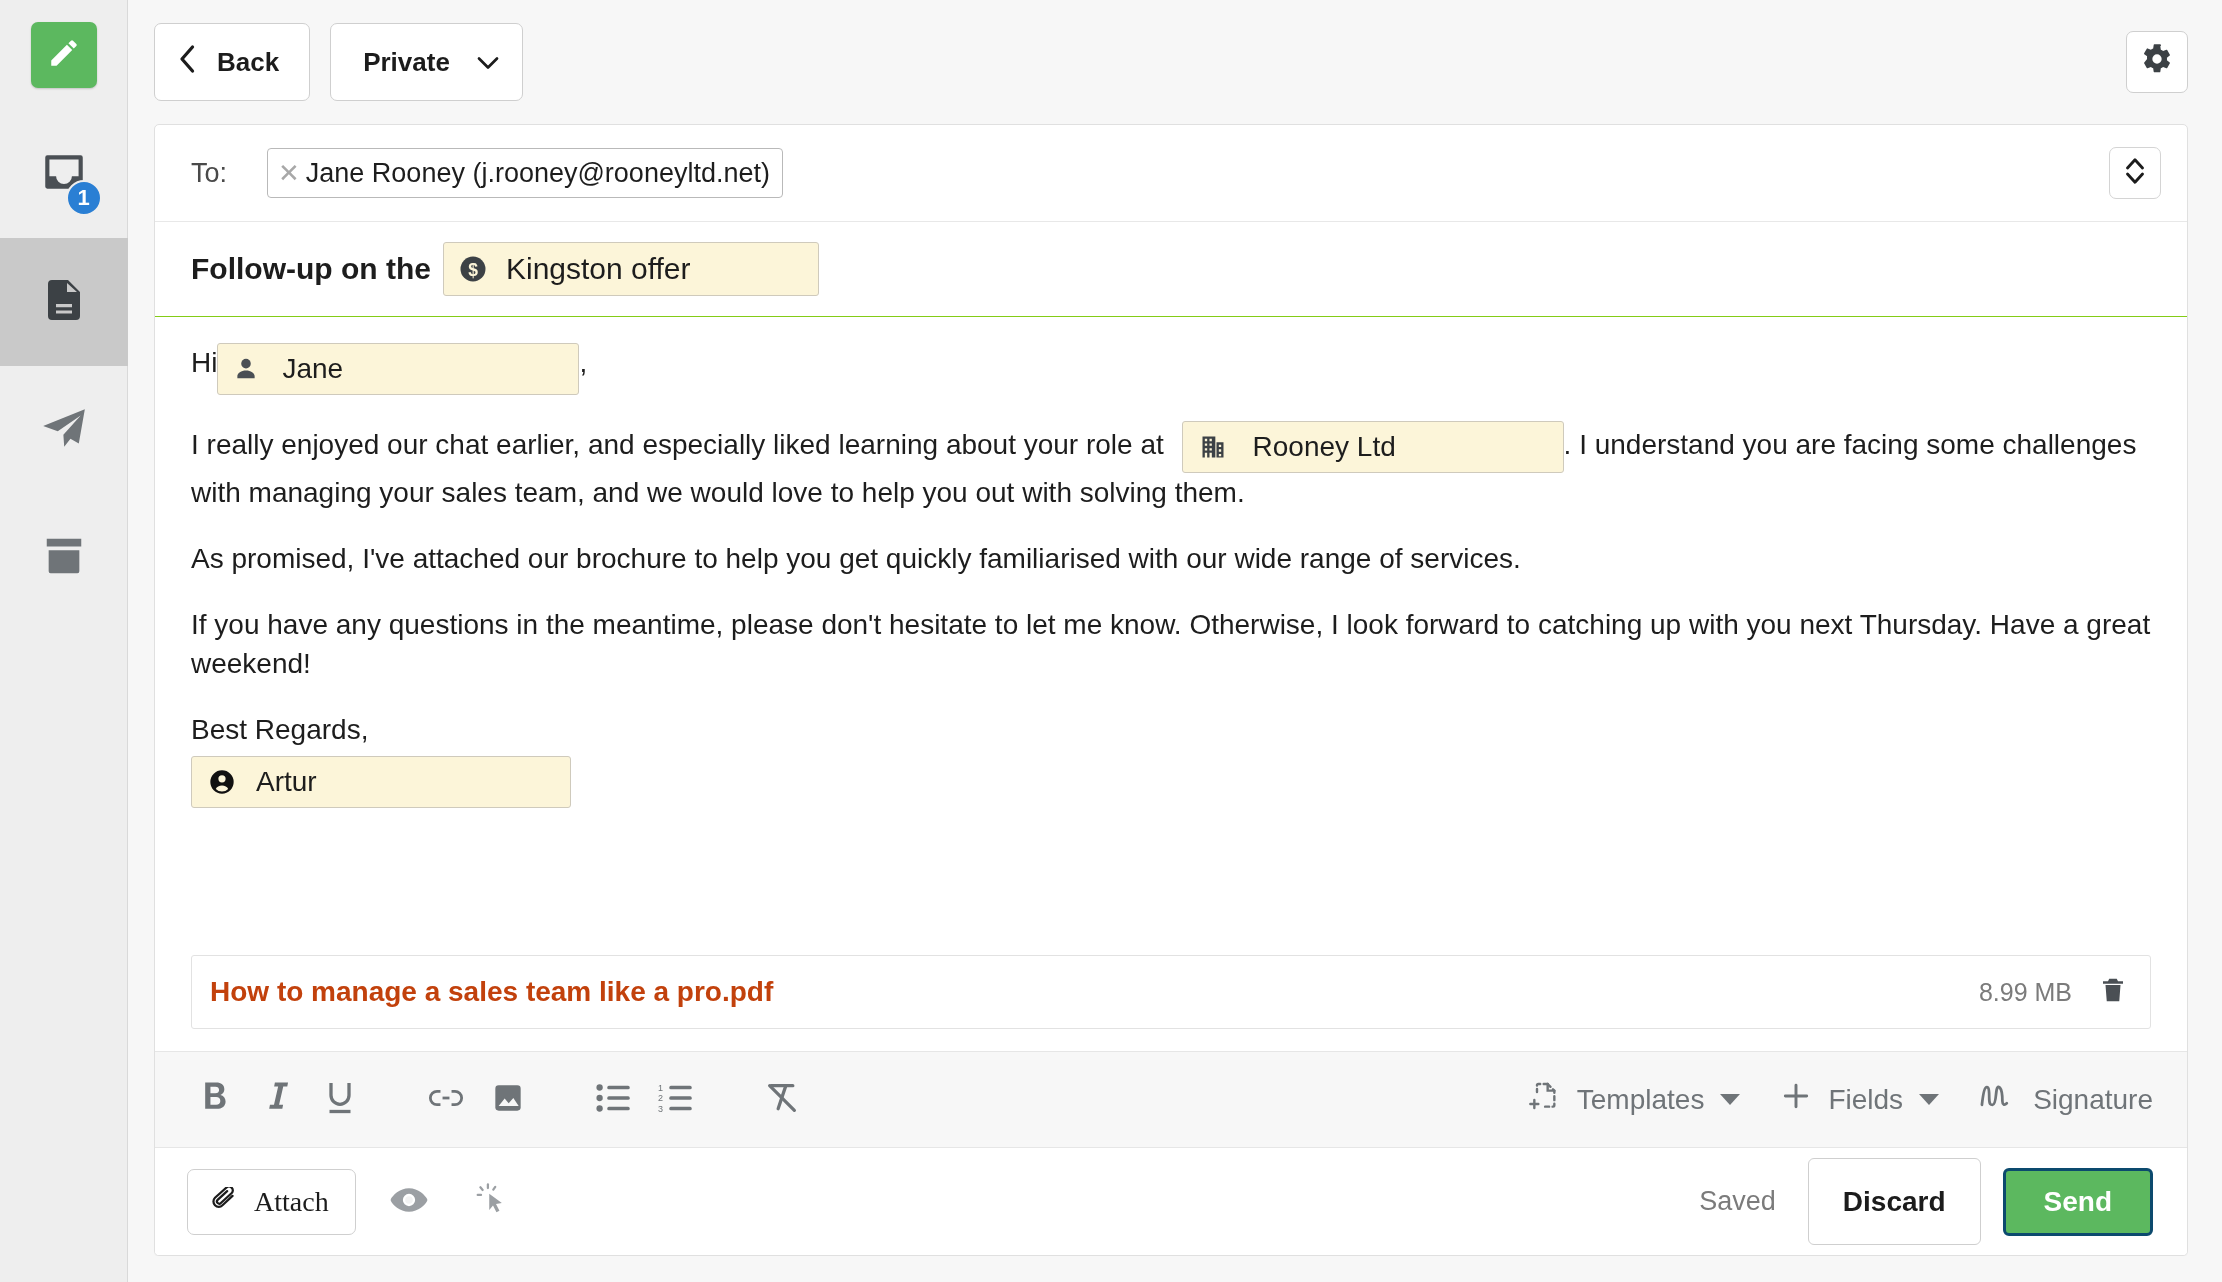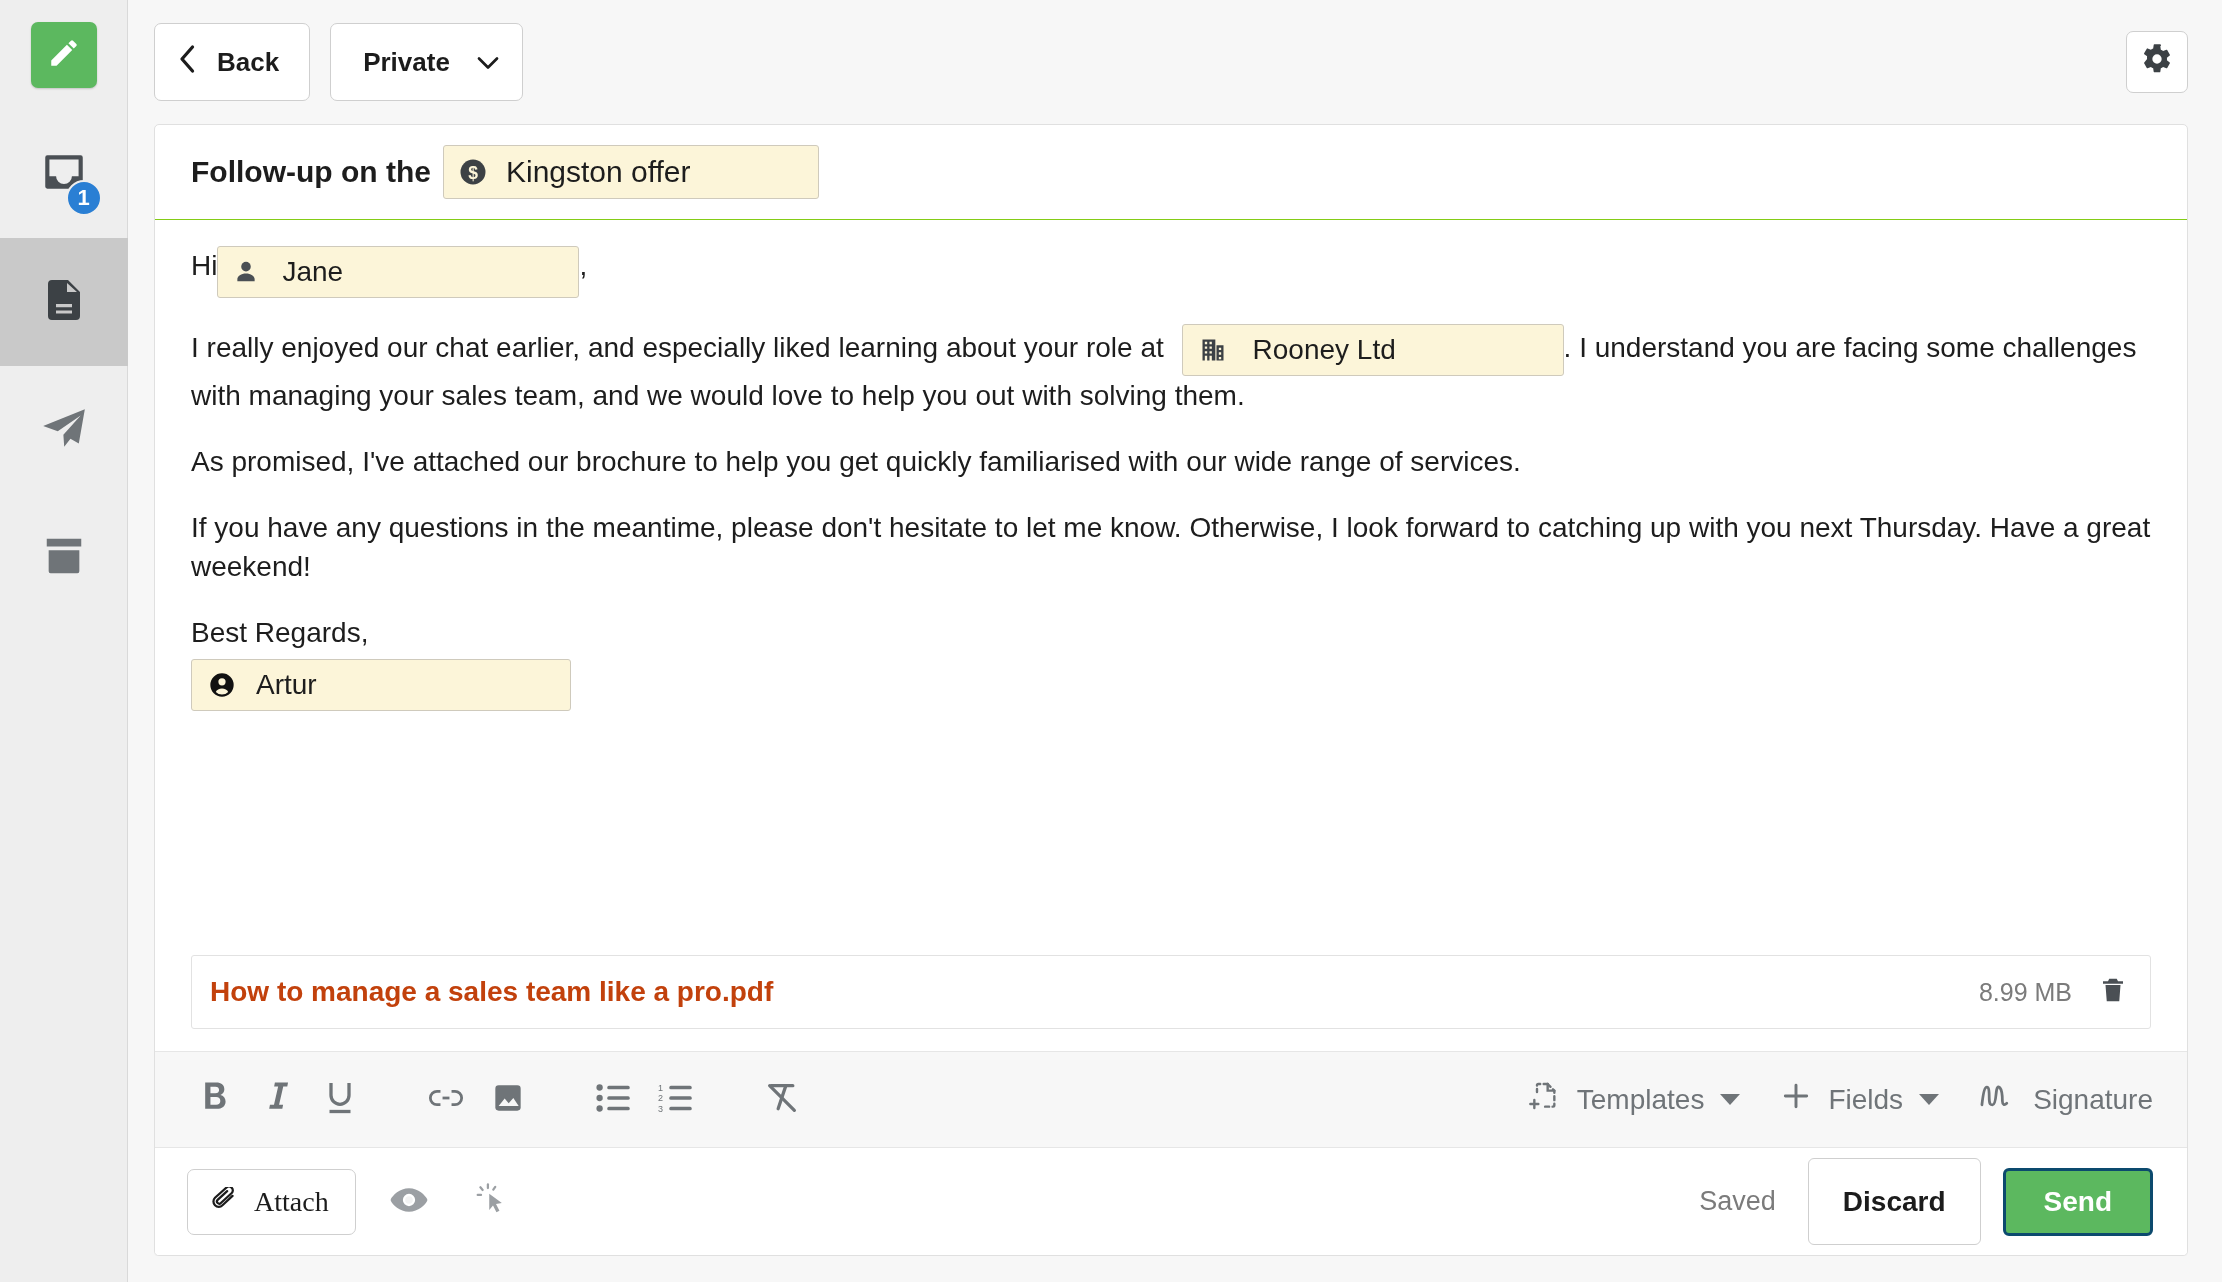--- a/index.html
+++ b/index.html
@@ -279,20 +279,35 @@
         <span>
           <svg width="32" height="32" viewBox="0 0 24 24" fill="#3c4145">
             <path d="M19.43 12.98a7.8 7.8 0 0 0 .07-.98 7.8 7.8 0 0 0-.07-.98l2.11-1.65a.5.5 0 0 0 .12-.64l-2-3.46a.5.5 0 0 0-.61-.22l-2.49 1a7.3 7.3 0 0 0-1.69-.98l-.38-2.65A.5.5 0 0 0 14 1h-4a.5.5 0 0 0-.49.42l-.38 2.65c-.6.25-1.17.58-1.69.98l-2.49-1a.5.5 0 0 0-.61.22l-2 3.46a.5.5 0 0 0 .12.64l2.11 1.65c-.05.32-.07.65-.07.98s.02.66.07.98L2.46 14.63a.5.5 0 0 0-.12.64l2 3.46c.14.24.42.33.61.22l2.49-1c.52.4 1.09.73 1.69.98l.38 2.65c.4.24.25.42.49.42h4c.25 0 .46-.18.49-.42l.38-2.65c.6-.25 1.17-.58 1.69-.98l2.49 1c.19.11.47.02.61-.22l2-3.46a.5.5 0 0 0-.12-.64l-2.11-1.65zM12 15.5A3.5 3.5 0 1 1 15.5 12 3.5 3.5 0 0 1 12 15.5z"></path>
           </svg>
         </span>
       </div>
     </div>
 
     <div class="card">
 
+      <div class="to-row">
+        <span class="to-label">To:</span>
+        <span class="chip">
+          <span class="x">✕</span>
+          <span>Jane Rooney (j.rooney@rooneyltd.net)</span>
+        </span>
+        <span class="expand-btn">
+          <span>
+            <svg width="24" height="30" viewBox="0 0 14 20" fill="none" stroke="#1c1c1c" stroke-width="1.9" stroke-linecap="round" stroke-linejoin="round">
+              <polyline points="2,8 7,2.5 12,8"></polyline>
+              <polyline points="2,12 7,17.5 12,12"></polyline>
+            </svg>
+          </span>
+        </span>
+      </div>
 
       <div class="subject-row">
         <span>Follow-up on the</span>
         <span style="width:12px"></span>
         <span class="token subject-token">
           <span class="tok-ico">
             <svg width="30" height="30" viewBox="0 0 24 24" fill="#3c4145">
               <circle cx="12" cy="12" r="10"></circle>
               <text x="12" y="17.2" font-size="14" font-weight="bold" text-anchor="middle" fill="#fcf5d9" font-family="Liberation Sans, sans-serif">$</text>
             </svg>

